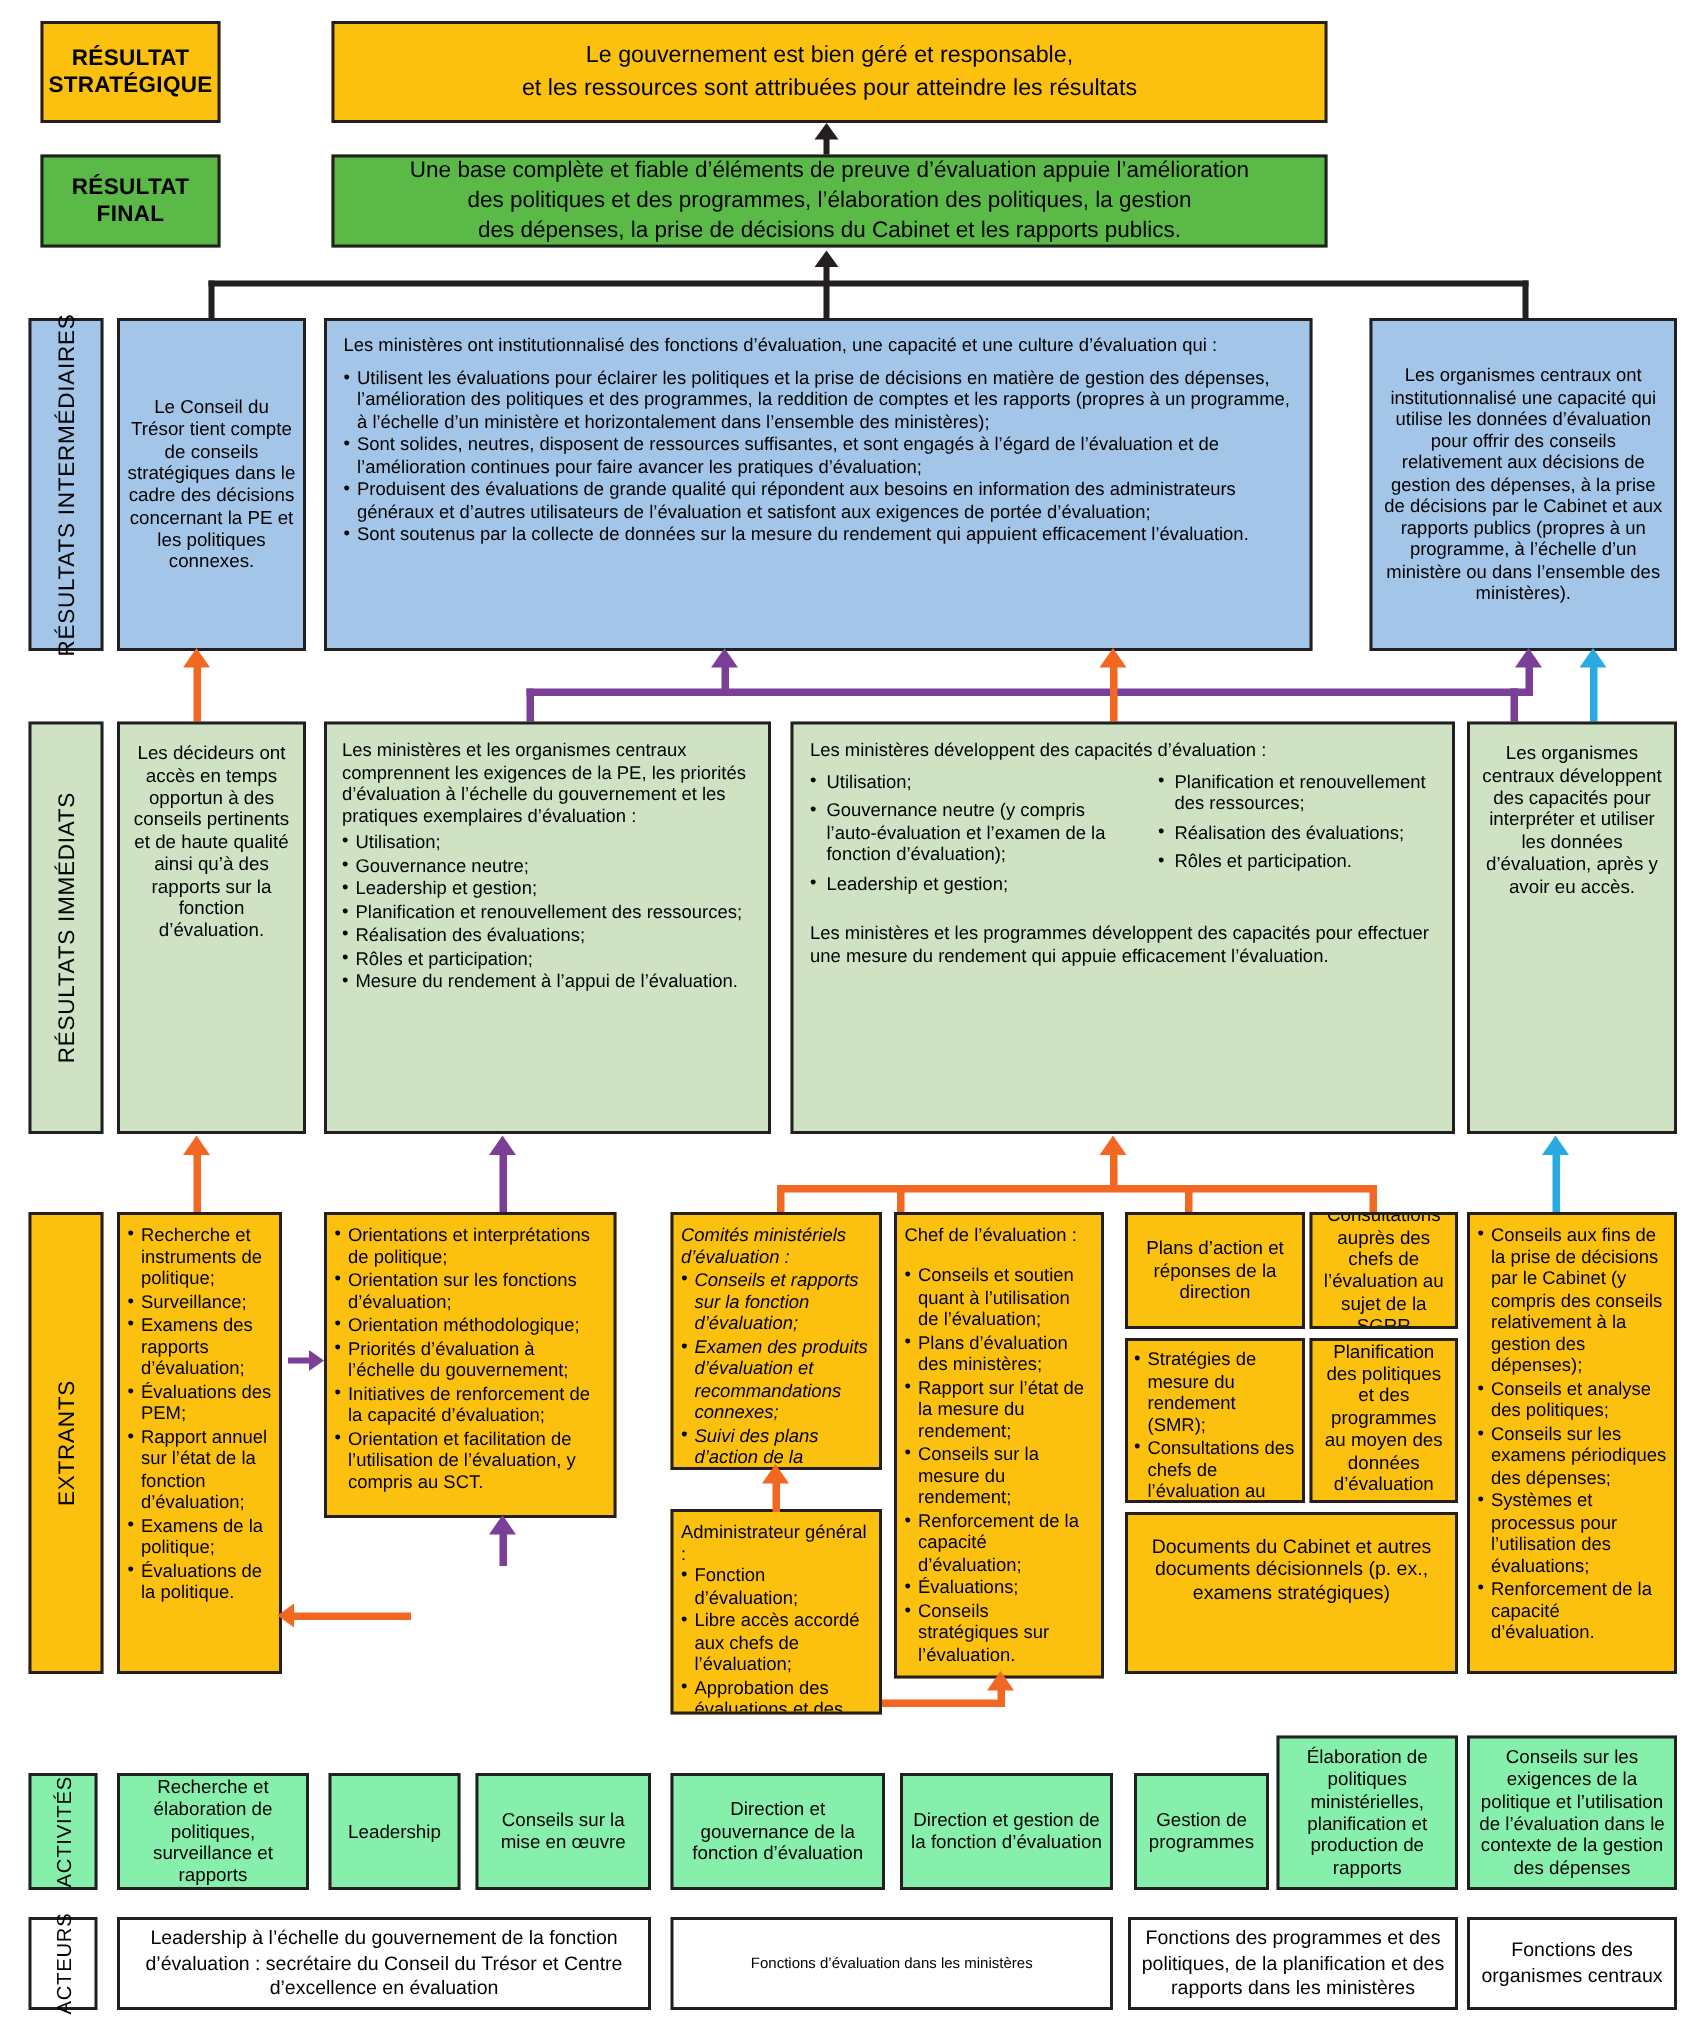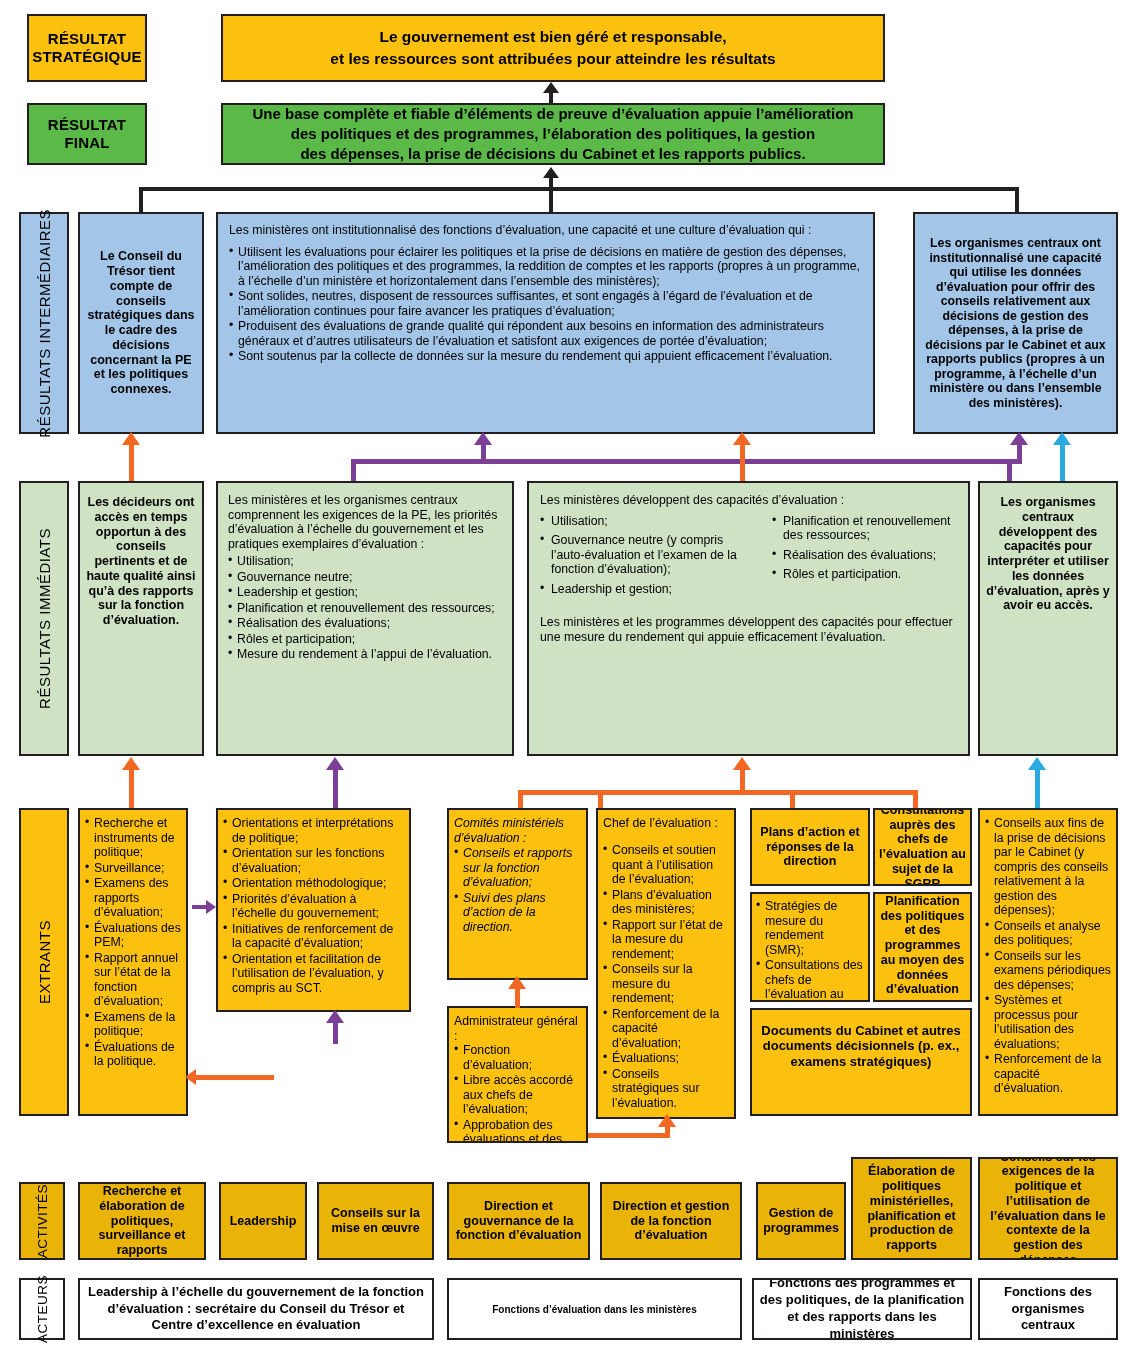--- a/index.html
+++ b/index.html
@@ -18,27 +18,27 @@
     position:absolute;
     box-sizing:border-box;
     border:2px solid #231f20;
     display:flex;
     flex-direction:column;
     justify-content:center;
     color:#000;
     line-height:1.18;
     overflow:hidden;
   }
-  .ctr{text-align:center;font-weight:bold;}
+  .ctr{text-align:center;}
   .lft{text-align:left;}
   .gold{background:#fcc10f;}
   .green{background:#5bb948;}
   .blue{background:#a3c6e8;}
   .lgreen{background:#cfe3c4;}
-  .lblue{background:#eab308;}
+  .lblue{background:#86efac;}
   .white{background:#ffffff;}
   .lbl{
     font-weight:bold;
     letter-spacing:.2px;
   }
   
   .vlabel{
     position:absolute;
     box-sizing:border-box;
     border:2px solid #231f20;
@@ -249,20 +249,21 @@
   <div class="arw arw-right-pu" style="left:206px;top:900px;"></div>
 
   <div class="ln or" style="left:196px;top:1075px;width:78px;height:5px;"></div>
   <div class="arw arw-left-or" style="left:185px;top:1069px;"></div>
 
   <div class="box gold lft" style="left:447px;top:808px;width:141px;height:172px;font-size:12.3px;justify-content:flex-start;padding:6px 5px;font-style:italic;">
     <div>Comités ministériels</div>
     <div style="margin-bottom:1px;">d’évaluation :</div>
     <ul class="bl">
       <li>Conseils et rapports sur la fonction d’évaluation;</li>
+      <li>Examen des produits d’évaluation et recommandations connexes;</li>
       <li>Suivi des plans d’action de la direction.</li>
     </ul>
   </div>
 
   <div class="box gold lft" style="left:447px;top:1006px;width:141px;height:137px;font-size:12.3px;justify-content:flex-start;padding:6px 5px;">
     <div>Administrateur général :</div>
     <ul class="bl">
       <li>Fonction d’évaluation;</li>
       <li>Libre accès accordé aux chefs de l’évaluation;</li>
       <li>Approbation des évaluations et des PEM;</li>

